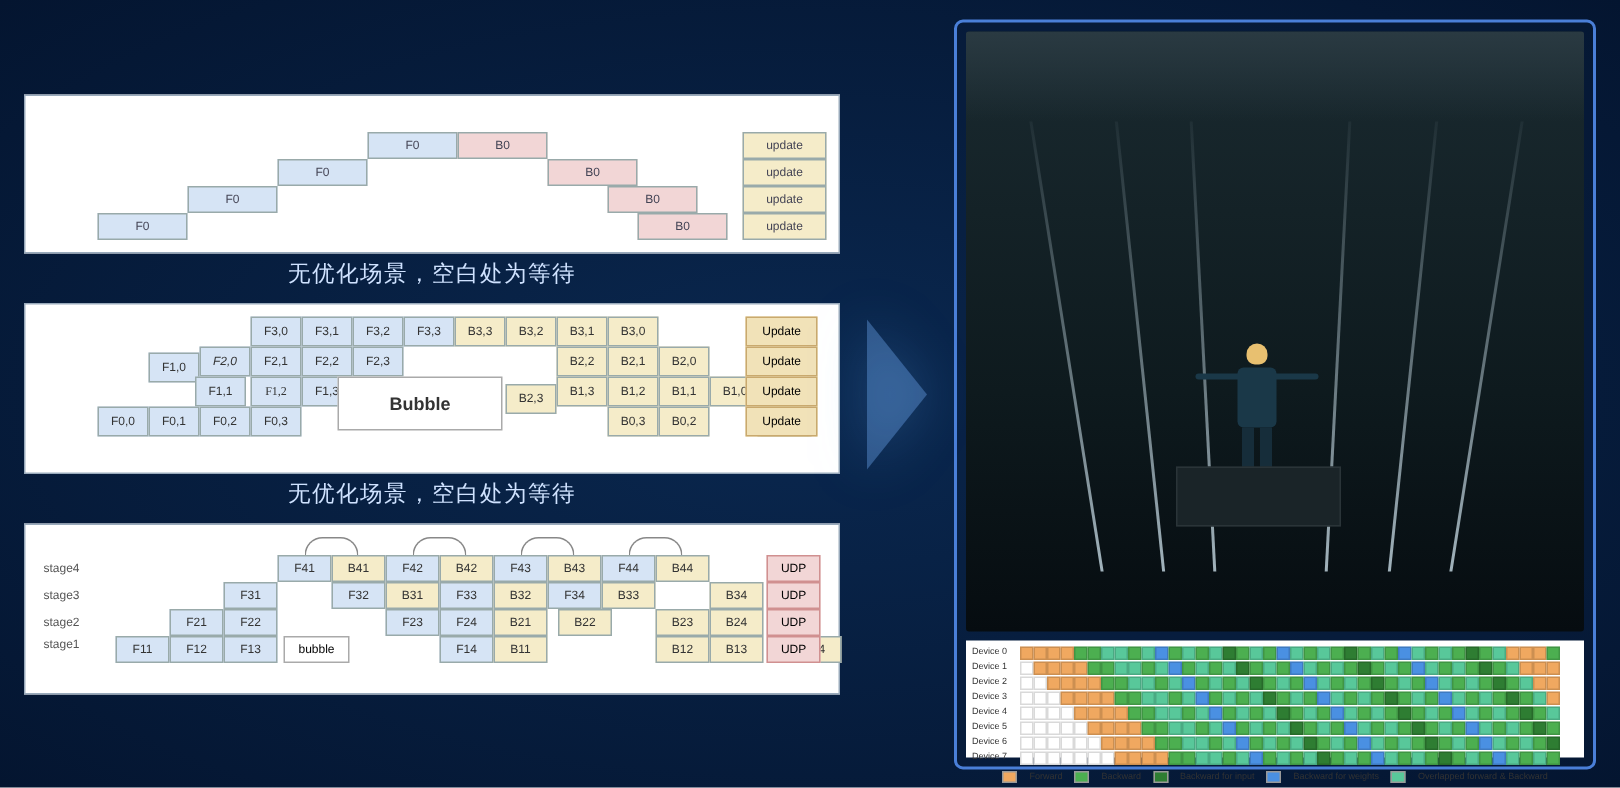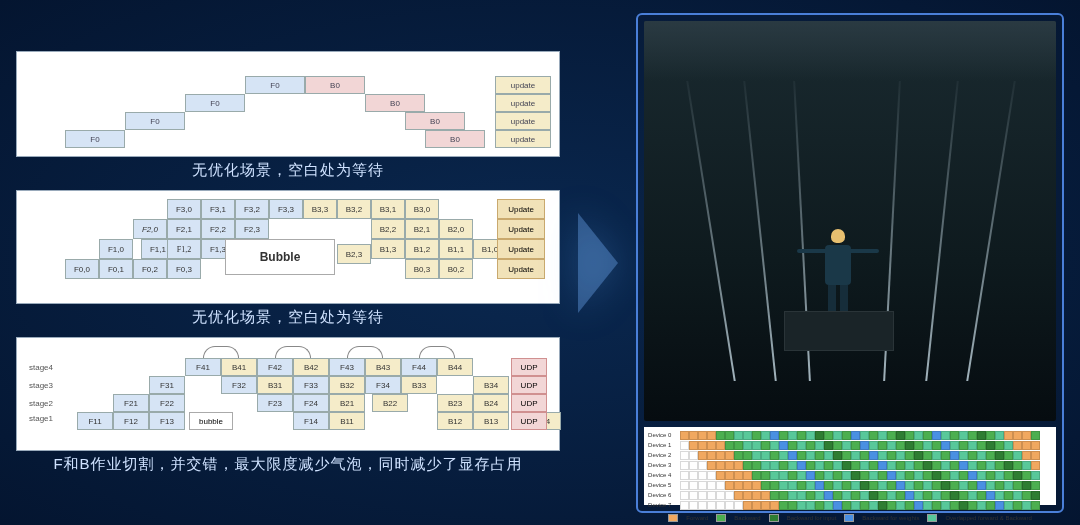--- a/index.html
+++ b/index.html
@@ -252,22 +252,22 @@
           <div class="p2-cell c-yel" style="left: 346px; top: 2px;">B3,1</div>
           <div class="p2-cell c-yel" style="left: 380px; top: 2px;">B3,0</div>
           <div class="p2-cell c-blue" style="left: 108px; top: 22px; font-style: italic;">F2,0</div>
           <div class="p2-cell c-blue" style="left: 142px; top: 22px;">F2,1</div>
           <div class="p2-cell c-blue" style="left: 176px; top: 22px;">F2,2</div>
           <div class="p2-cell c-blue" style="left: 210px; top: 22px;">F2,3</div>
           <div class="p2-cell c-yel" style="left: 312px; top: 22px; margin-top: 25px;">B2,3</div>
           <div class="p2-cell c-yel" style="left: 346px; top: 22px;">B2,2</div>
           <div class="p2-cell c-yel" style="left: 380px; top: 22px;">B2,1</div>
           <div class="p2-cell c-yel" style="left: 414px; top: 22px;">B2,0</div>
-          <div class="p2-cell c-blue" style="left: 74px; top: 42px;">F1,0</div>
-          <div class="p2-cell c-blue" style="left: 116px; top: 42px;">F1,1</div>
+          <div class="p2-cell c-blue" style="left: 74px; top: 26px;">F1,0</div>
+          <div class="p2-cell c-blue" style="left: 105px; top: 42px;">F1,1</div>
           <div class="p2-cell c-blue" style="left: 142px; top: 42px; font-family: Liberation Serif, serif;">F1,2</div>
           <div class="p2-cell c-blue" style="left: 176px; top: 42px;">F1,3</div>
           <div class="p2-cell c-yel" style="left: 346px; top: 42px;">B1,3</div>
           <div class="p2-cell c-yel" style="left: 380px; top: 42px;">B1,2</div>
           <div class="p2-cell c-yel" style="left: 414px; top: 42px;">B1,1</div>
           <div class="p2-cell c-yel" style="left: 448px; top: 42px;">B1,0</div>
           <div class="p2-cell c-blue" style="left: 40px; top: 62px;">F0,0</div>
           <div class="p2-cell c-blue" style="left: 74px; top: 62px;">F0,1</div>
           <div class="p2-cell c-blue" style="left: 108px; top: 62px;">F0,2</div>
           <div class="p2-cell c-blue" style="left: 142px; top: 62px;">F0,3</div>
@@ -328,21 +328,20 @@
           <div class="p3-udp" style="right: 4px; top: 14px;">UDP</div>
           <div class="p3-udp" style="right: 4px; top: 32px;">UDP</div>
           <div class="p3-udp" style="right: 4px; top: 50px;">UDP</div>
           <div class="p3-udp" style="right: 4px; top: 68px;">UDP</div>
           <div class="p3-arrow" style="left: 178px;"></div>
           <div class="p3-arrow" style="left: 250px;"></div>
           <div class="p3-arrow" style="left: 322px;"></div>
           <div class="p3-arrow" style="left: 394px;"></div>
         </div>
     </div>
-    <div class="caption">F和B作业切割，并交错，最大限度减少气泡，同时减少了显存占用</div>
   </div>
 </div>
 
 <div class="connector"></div>
 
 <div class="col-right">
   <div class="photo">
     <div class="rail" style="left:28%; transform:skewX(6deg)"></div>
     <div class="rail" style="left:38%; transform:skewX(3deg)"></div>
     <div class="rail" style="left:60%; transform:skewX(-3deg)"></div>

